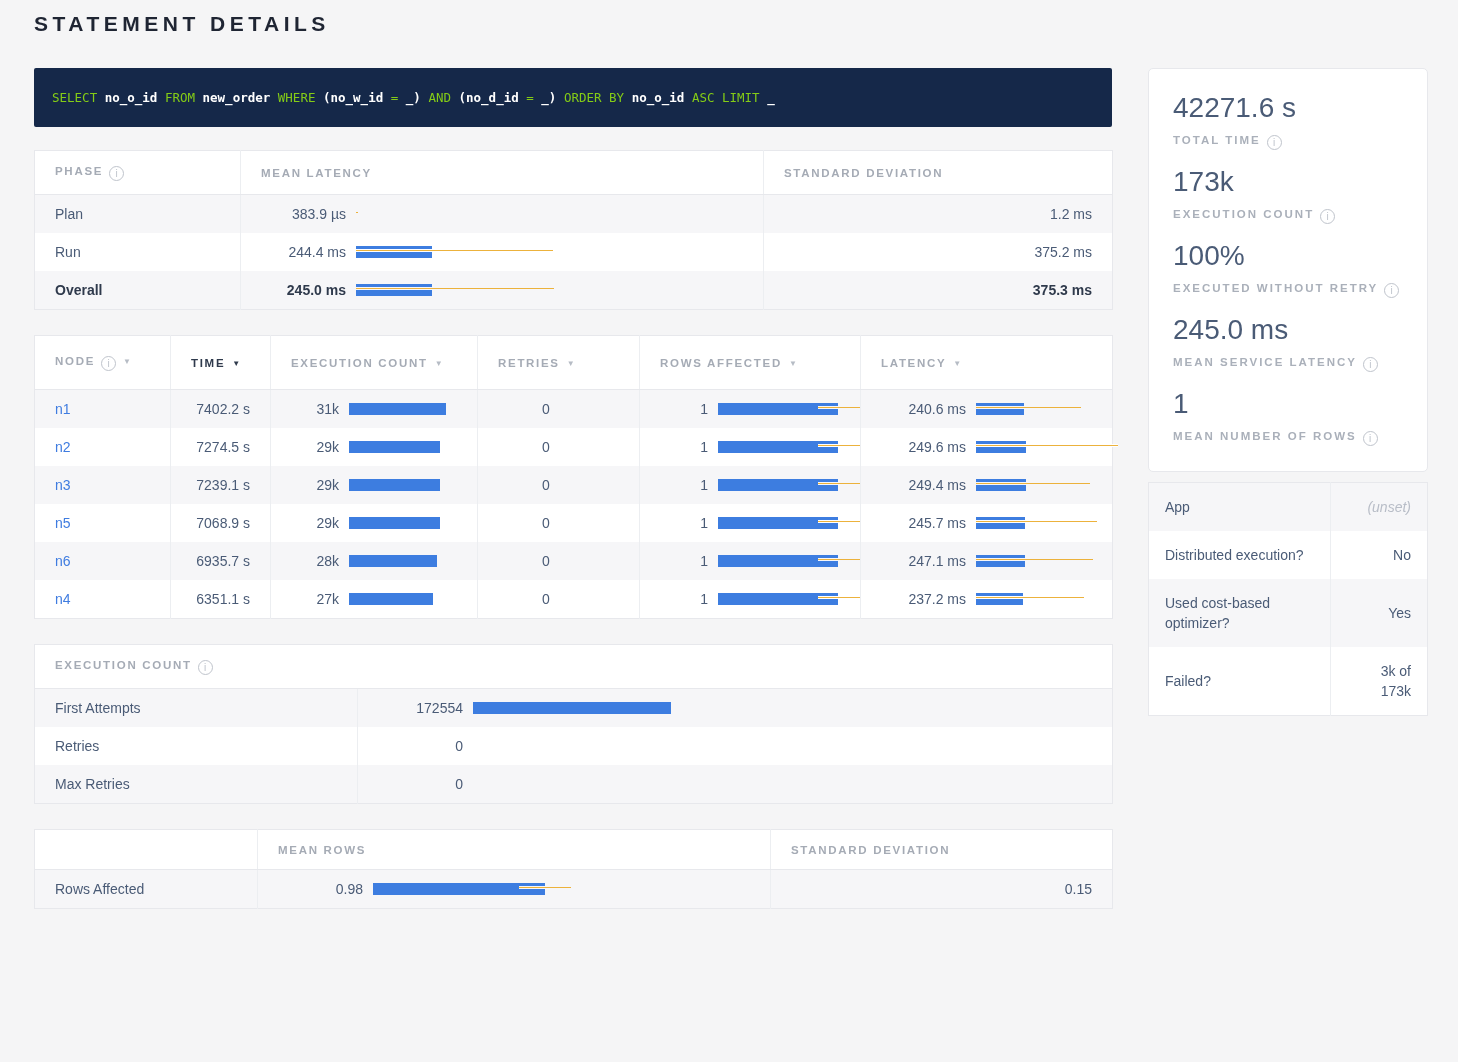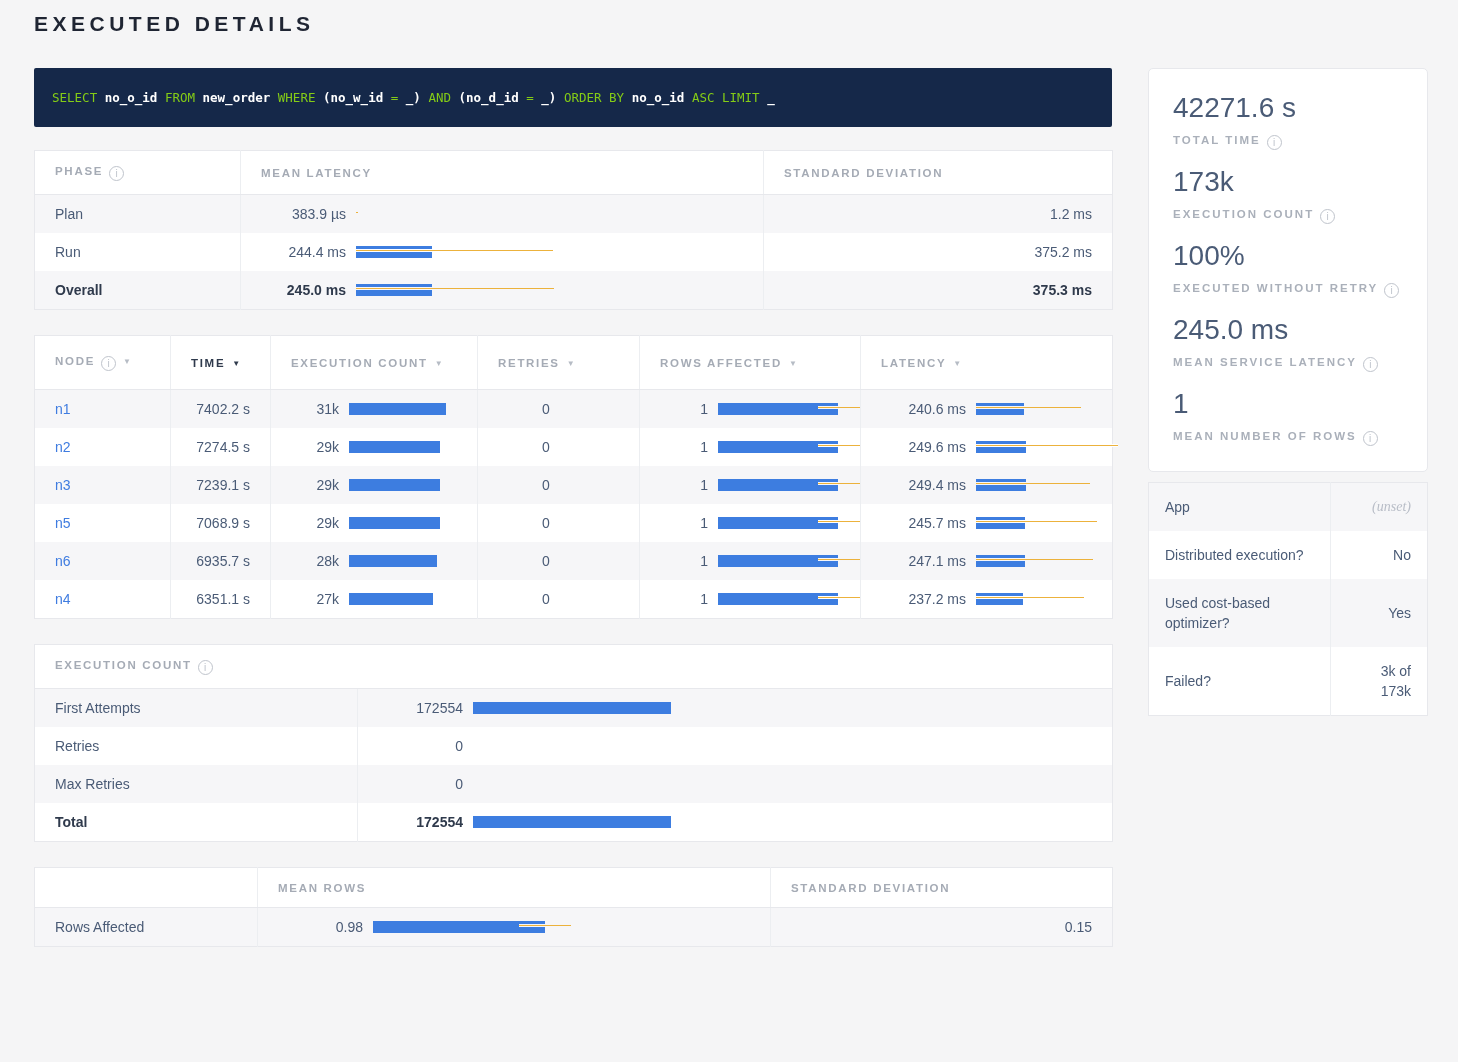--- a/index.html
+++ b/index.html
@@ -60,27 +60,27 @@
 
   
   .summary-card { background:#fff; border:1px solid #e7e8ec; border-radius:5px; padding:22px 20px 10px 24px; }
   .stat { margin-bottom:15px; }
   .stat-value { font-size:28px; line-height:33px; color:#4a5b76; }
   .stat-label { font-size:11.5px; font-weight:700; letter-spacing:2px; color:#aab0ba; margin-top:10px; }
   .details-tbl { margin-top:10px; }
   .details-tbl col.c1 { width:182px; }
   .details-tbl td { padding:14px 16px 14px 16px; line-height:20px; }
   .details-tbl td.val { text-align:right; color:#4a5b76; }
-  .details-tbl td.val.muted { color:#b8bdc7; font-style:italic;font-family:Liberation Serif, serif; }
+  .details-tbl td.val.muted { color:#b8bdc7; font-style:italic; }
 </style>
 </head>
 <body>
 
 <div class="page">
-  <h1 class="page-title">EXECUTED DETAILS</h1>
+  <h1 class="page-title">STATEMENT DETAILS</h1>
 
   <div class="content">
     <div class="main-col">
 
       <div class="sql-bar">
         <span class="kw">SELECT</span>
         <span class="id">no_o_id</span>
         <span class="kw">FROM</span>
         <span class="id">new_order</span>
         <span class="kw">WHERE</span>
@@ -395,31 +395,20 @@
                 </div>
               </td>
           </tr>
           <tr>
             <td>Max Retries</td>
             <td>
                 <div class="cellflex">
                   <span class="num">0</span>
                   <div class="bar">
                     <div class="bar-fill" style="width: 0px;"></div>
-                  </div>
-                </div>
-              </td>
-          </tr>
-          <tr class="bold-row">
-            <td>Total</td>
-            <td>
-                <div class="cellflex">
-                  <span class="num">172554</span>
-                  <div class="bar">
-                    <div class="bar-fill" style="width: 198px;"></div>
                   </div>
                 </div>
               </td>
           </tr>
         </tbody>
       </table>
 
       <table class="tbl ra-tbl">
         <colgroup>
             <col class="c1">

